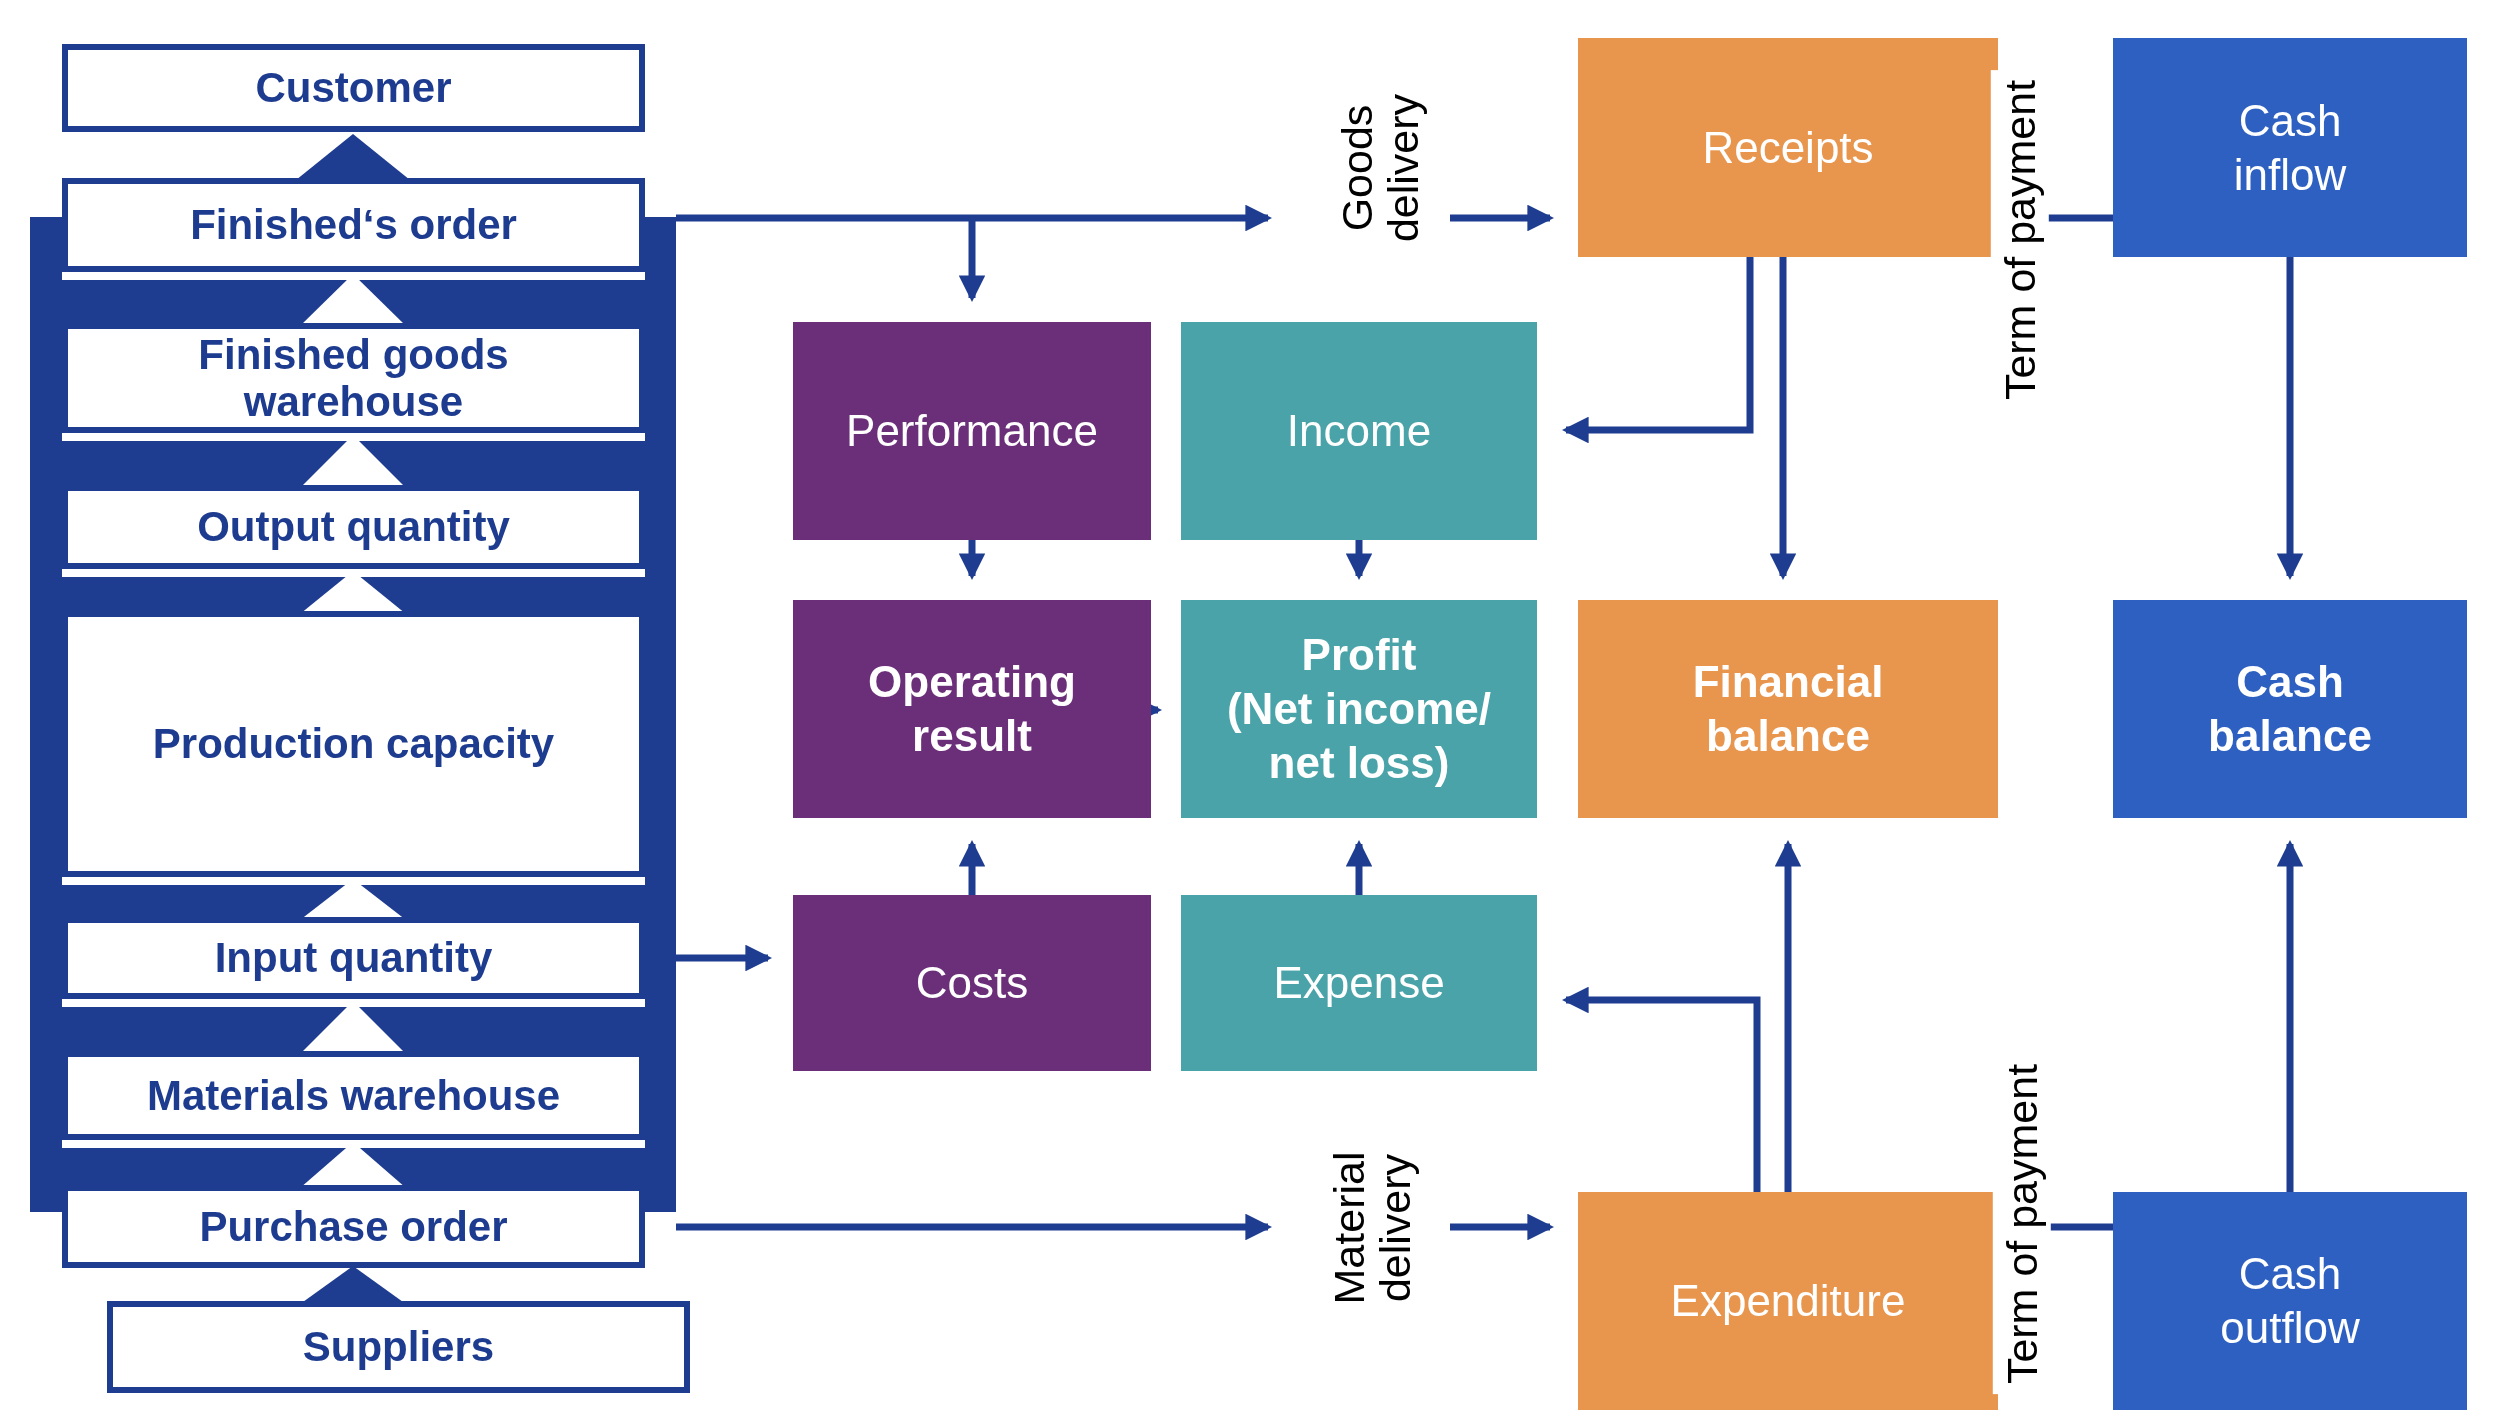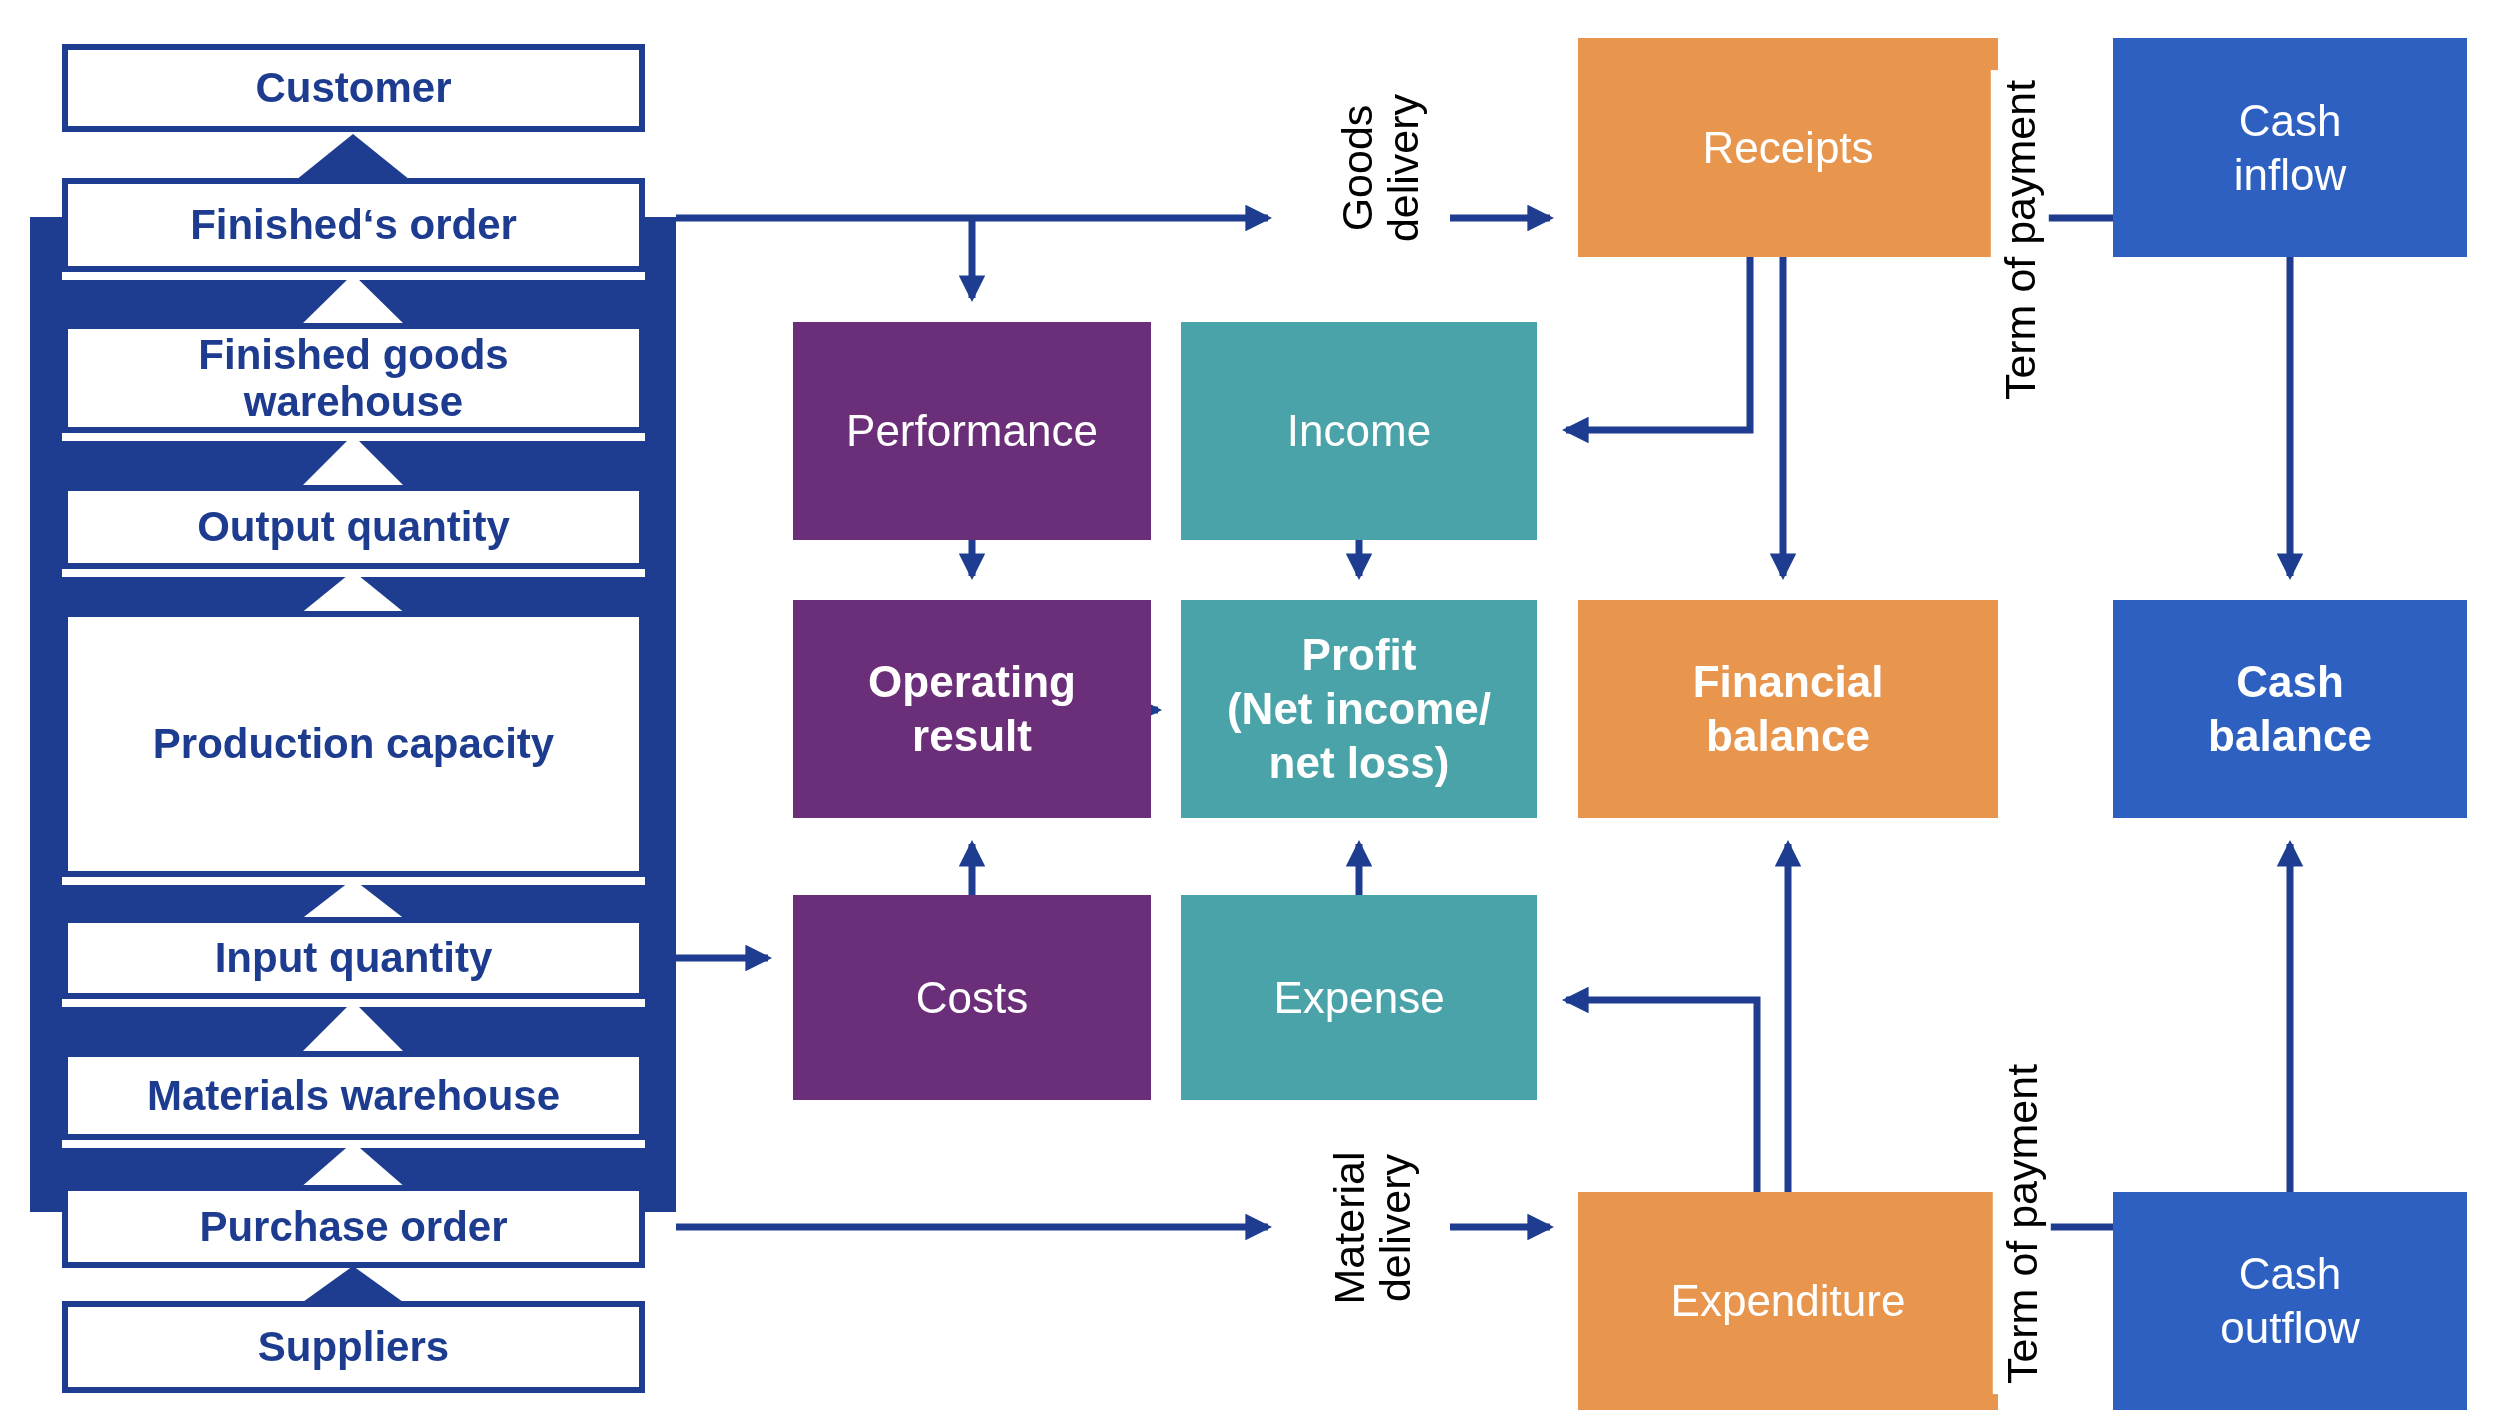--- a/index.html
+++ b/index.html
@@ -35,21 +35,21 @@
     text-align:center; white-space:pre-line; padding:6px 10px; z-index:3;
   }
   
   .colA { left:793px;  width:358px; }
   .colB { left:1181px; width:356px; }
   .colC { left:1578px; width:420px; }
   .colD { left:2113px; width:354px; }
   .r1 { top:38px;   height:219px; }
   .r2 { top:322px;  height:218px; }
   .r3 { top:600px;  height:218px; }
-  .r4 { top:895px;  height:205px; }
+  .r4 { top:895px;  height:176px; }
   .r5 { top:1192px; height:218px; }
 </style>
 </head>
 <body>
 
 <div class="stage">
 
   <div class="col-bg"></div>
 
   <svg class="layer" viewBox="0 0 2498 1428">
@@ -104,21 +104,21 @@
 
   <div class="lbox" style="top:44px;height:88px;">Customer</div>
   <div class="lbox" style="top:178px;height:94px;">Finished‘s order</div>
   <div class="lbox" style="top:323px;height:110px;">Finished goods
 warehouse</div>
   <div class="lbox" style="top:485px;height:84px;">Output quantity</div>
   <div class="lbox" style="top:611px;height:266px;">Production capacity</div>
   <div class="lbox" style="top:917px;height:82px;">Input quantity</div>
   <div class="lbox" style="top:1051px;height:89px;">Materials warehouse</div>
   <div class="lbox" style="top:1185px;height:83px;">Purchase order</div>
-  <div class="lbox" style="top:1301px;height:92px;">Suppliers</div>
+  <div class="lbox" style="top:1301px;height:92px;margin-left:45px;">Suppliers</div>
 
   <div class="node purple colA r2">Performance</div>
   <div class="node purple bold colA r3">Operating
 result</div>
   <div class="node purple colA r4">Costs</div>
 
   <div class="node teal colB r2">Income</div>
   <div class="node teal bold colB r3">Profit
 (Net income/
 net loss)</div>

